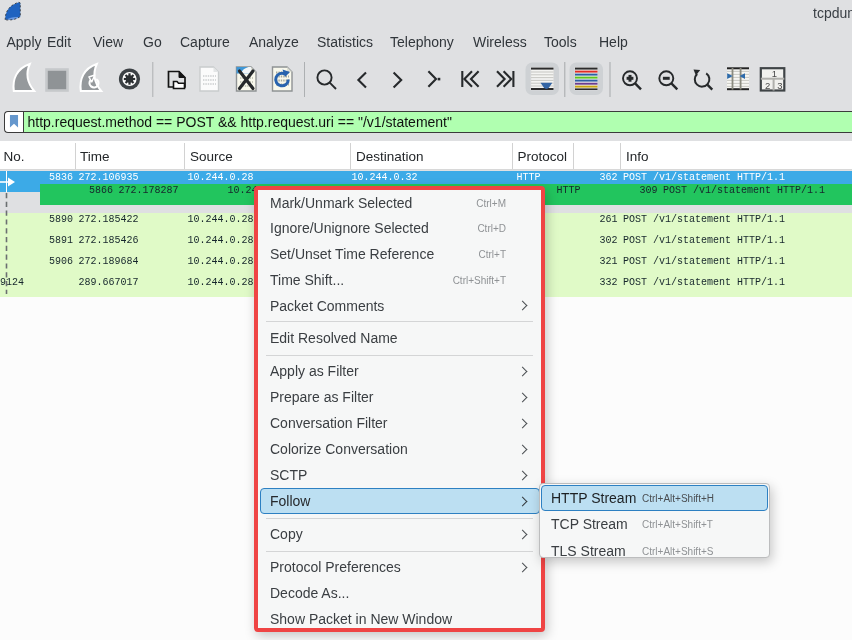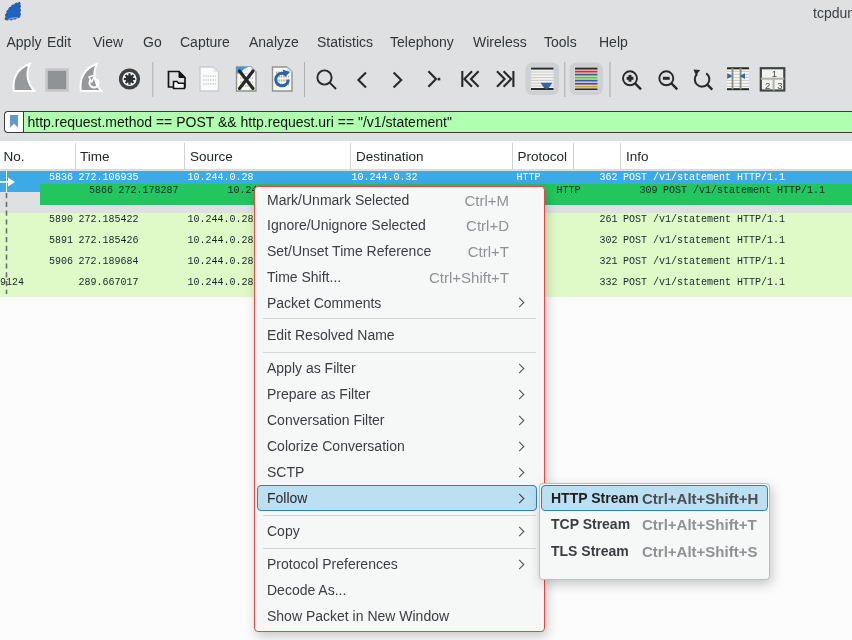--- a/index.html
+++ b/index.html
@@ -11,21 +11,21 @@
   
   .mb { position:absolute; top:34px; font-size:14px; color:#31363b; }
 
   
   .row { position:absolute; left:0; width:852px; height:21px; }
   .cell { position:absolute; top:0; line-height:13.5px; font-size:10px; white-space:pre; }
 
   
   .mi { position:absolute; left:0; width:100%; }
   .mi .lab { position:absolute; left:12px; top:50%; transform:translateY(-50%); font-size:14px; color:#3a3e42; white-space:pre; }
-  .mi .sc  { position:absolute; right:34.5px; top:50%; transform:translateY(-50%); font-size:15px; color:#8f9295; white-space:pre; }
+  .mi .sc  { position:absolute; right:34.5px; top:50%; transform:translateY(-50%); font-size:10px; color:#8f9295; white-space:pre; }
   .chev { position:absolute; width:7px; height:7px; border-top:1.6px solid #4a4e52; border-right:1.6px solid #4a4e52; transform:rotate(45deg); }
   .msep { position:absolute; left:8px; right:8px; height:1px; background:#d4d5d6; }
 </style>
 </head>
 <body>
 
 <svg class="abs" style="left:2px; top:1px;" width="21" height="21" viewBox="0 0 21 21">
   <path d="M3.2 18.8 C3 11.5 6.5 4.5 16.8 1.2 L18.3 2 V15.5 C14.5 18.3 9 19.5 3.2 18.8 Z" fill="#1f63c0"></path>
   <path d="M3.6 18.9 C8 16.2 13.5 15.3 18.3 16.3 L18.3 15.5 C14.5 18.3 9 19.5 3.2 18.8 Z" fill="#6b9ae0"></path>
   <path d="M3.2 18.8 C3 11.5 6.5 4.5 16.8 1.2 L18.3 2 V15.5 C14.5 18.3 9 19.5 3.2 18.8 Z" fill="none" stroke="#303030" stroke-width="0.8" stroke-dasharray="2,2"></path>
@@ -300,21 +300,21 @@
 
 <div class="abs" style="left:5.6px; top:171px; width:1.6px; height:21px; background:#ffffff;"></div>
 <svg class="abs" style="left:0; top:175.5px;" width="16" height="12" viewBox="0 0 16 12">
   <path d="M0 5.2 H9 V6.8 H0 Z" fill="#ffffff"></path>
   <path d="M8 1.5 L15 6 L8 10.5 Z" fill="#ffffff"></path>
 </svg>
 <svg class="abs" style="left:5px; top:192.5px;" width="3" height="101" viewBox="0 0 3 101">
   <line x1="1.5" y1="0" x2="1.5" y2="101" stroke="#6b6f71" stroke-width="1.6" stroke-dasharray="5.2,3.6"></line>
 </svg>
 
-<div class="abs" id="cmenu" style="left:254px; top:185.5px; width:290.5px; height:446px; background:#f6f7f7; border:1px solid #ef4444; border-radius:4px; box-shadow:2px 4px 12px rgba(0,0,0,0.22);">
+<div class="abs" id="cmenu" style="left:254px; top:185.5px; width:290.5px; height:446px; background:#f6f7f7; border:4px solid #ef4444; border-radius:4px; box-shadow:2px 4px 12px rgba(0,0,0,0.22);">
   <div class="mi" style="top:0; height:26px;">
       <span class="lab">Mark/Unmark Selected</span>
       <span class="sc">Ctrl+M</span>
     </div>
   <div class="mi" style="top:25px; height:26px;">
       <span class="lab">Ignore/Unignore Selected</span>
       <span class="sc">Ctrl+D</span>
     </div>
   <div class="mi" style="top:51px; height:26px;">
       <span class="lab">Set/Unset Time Reference</span>
@@ -369,21 +369,21 @@
       <span class="chev" style="left:261px; top:9.5px;"></span>
     </div>
   <div class="mi" style="top:390.5px; height:26px;">
       <span class="lab">Decode As...</span>
     </div>
   <div class="mi" style="top:416.5px; height:26px;">
       <span class="lab">Show Packet in New Window</span>
     </div>
 </div>
 
-<div class="abs" id="smenu" style="left:538.5px; top:483px; width:231.5px; height:97px; background:#f6f7f7; border:1px solid #bcbdbe; border-radius:4px; box-shadow:2px 4px 12px rgba(0,0,0,0.22);font-weight:bold;">
+<div class="abs" id="smenu" style="left:538.5px; top:483px; width:231.5px; height:75px; background:#f6f7f7; border:1px solid #bcbdbe; border-radius:4px; box-shadow:2px 4px 12px rgba(0,0,0,0.22);">
   <div class="abs" style="left:1px; top:0.5px; width:227px; height:26.5px; background:#bcdff2; border:1.5px solid #2d80c2; border-radius:4px;"></div>
   <div class="mi" style="top:0.5px; height:26px;">
       <span class="lab" style="left:11.5px; color:#1d2023;">HTTP Stream</span>
       <span class="sc" style="right:auto; left:102.5px; color:#4a4e52;">Ctrl+Alt+Shift+H</span>
     </div>
   <div class="mi" style="top:27.3px; height:26px;">
       <span class="lab" style="left:11.5px;">TCP Stream</span>
       <span class="sc" style="right:auto; left:102.5px;">Ctrl+Alt+Shift+T</span>
     </div>
   <div class="mi" style="top:53.6px; height:26px;">

